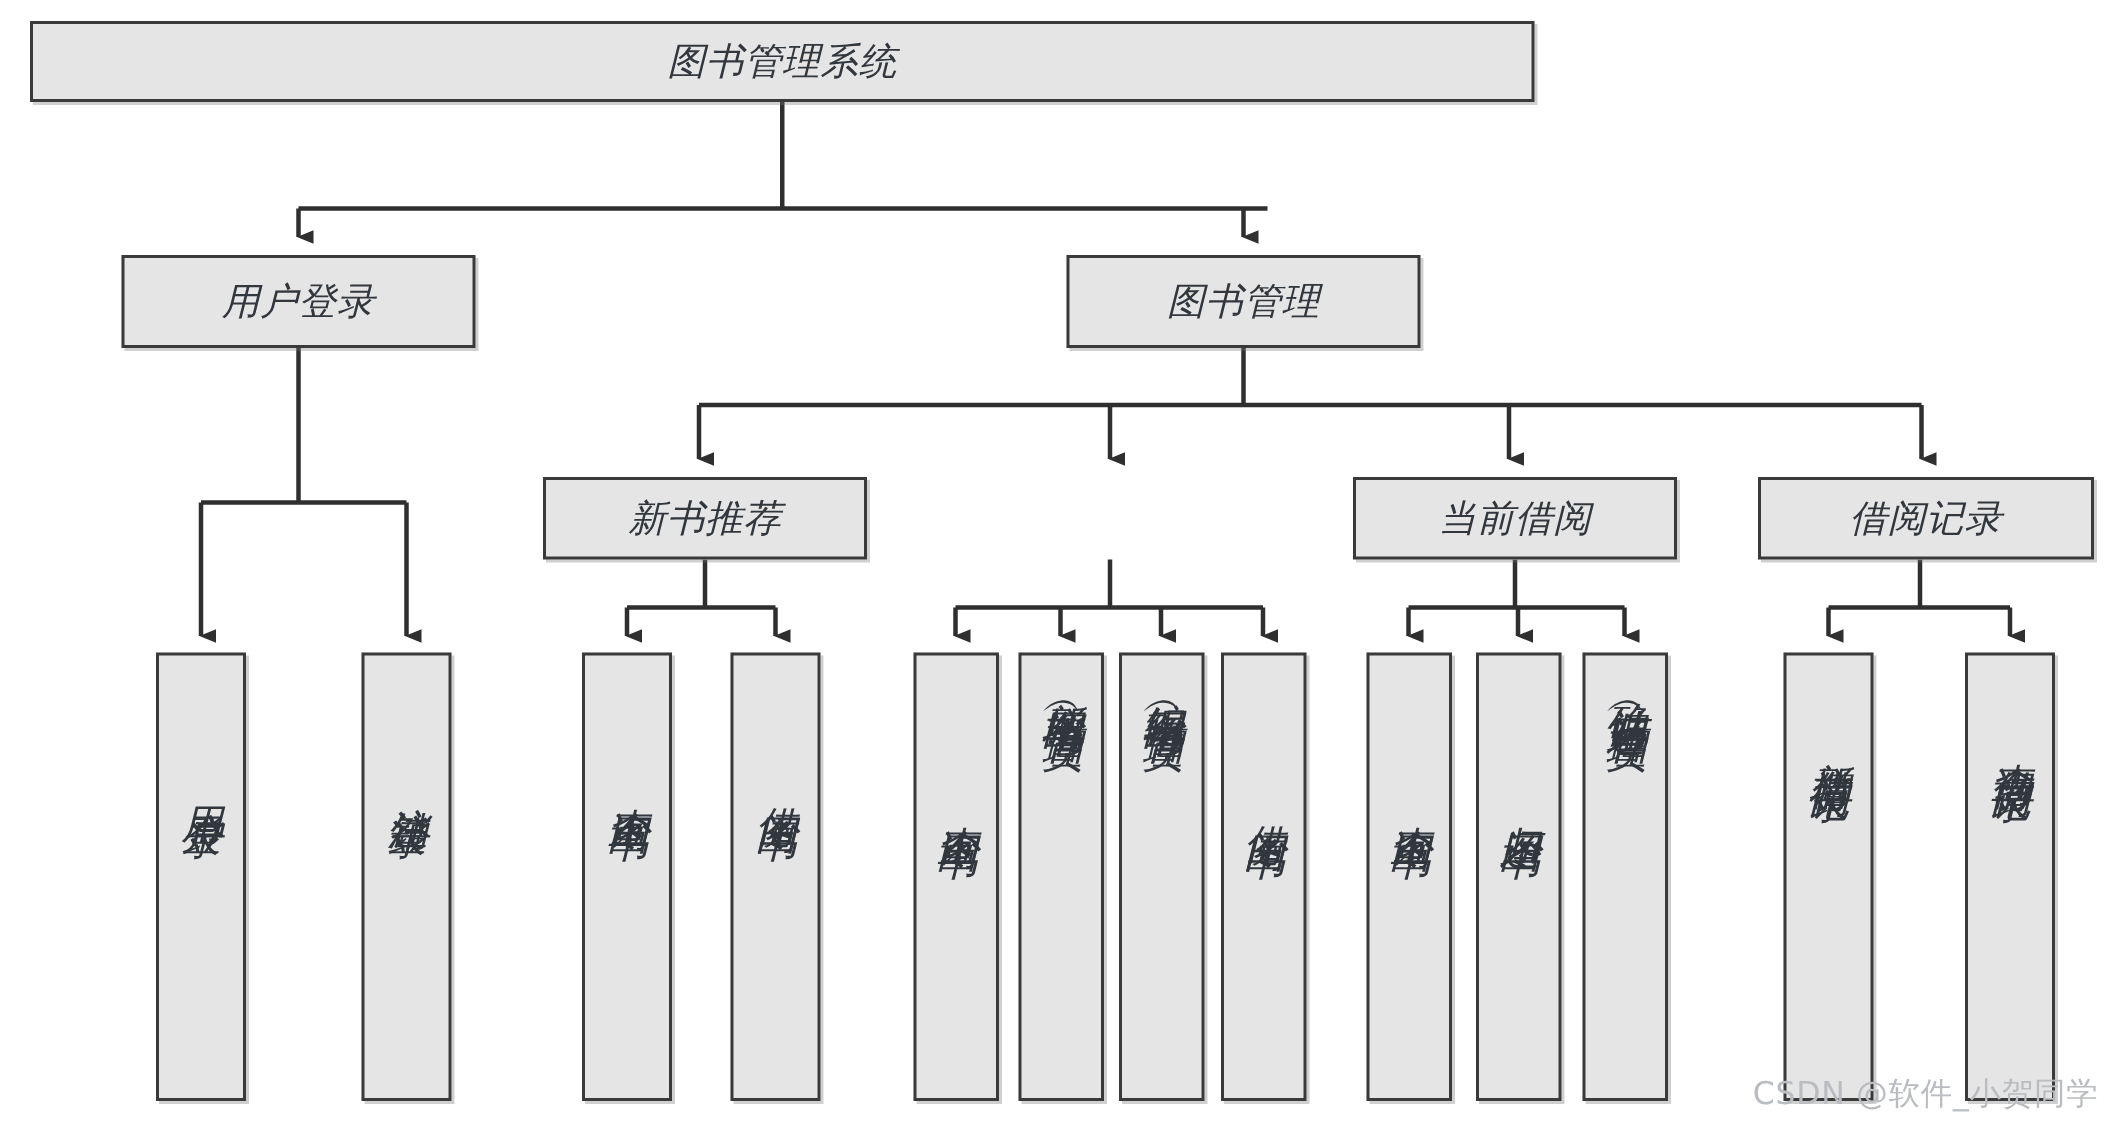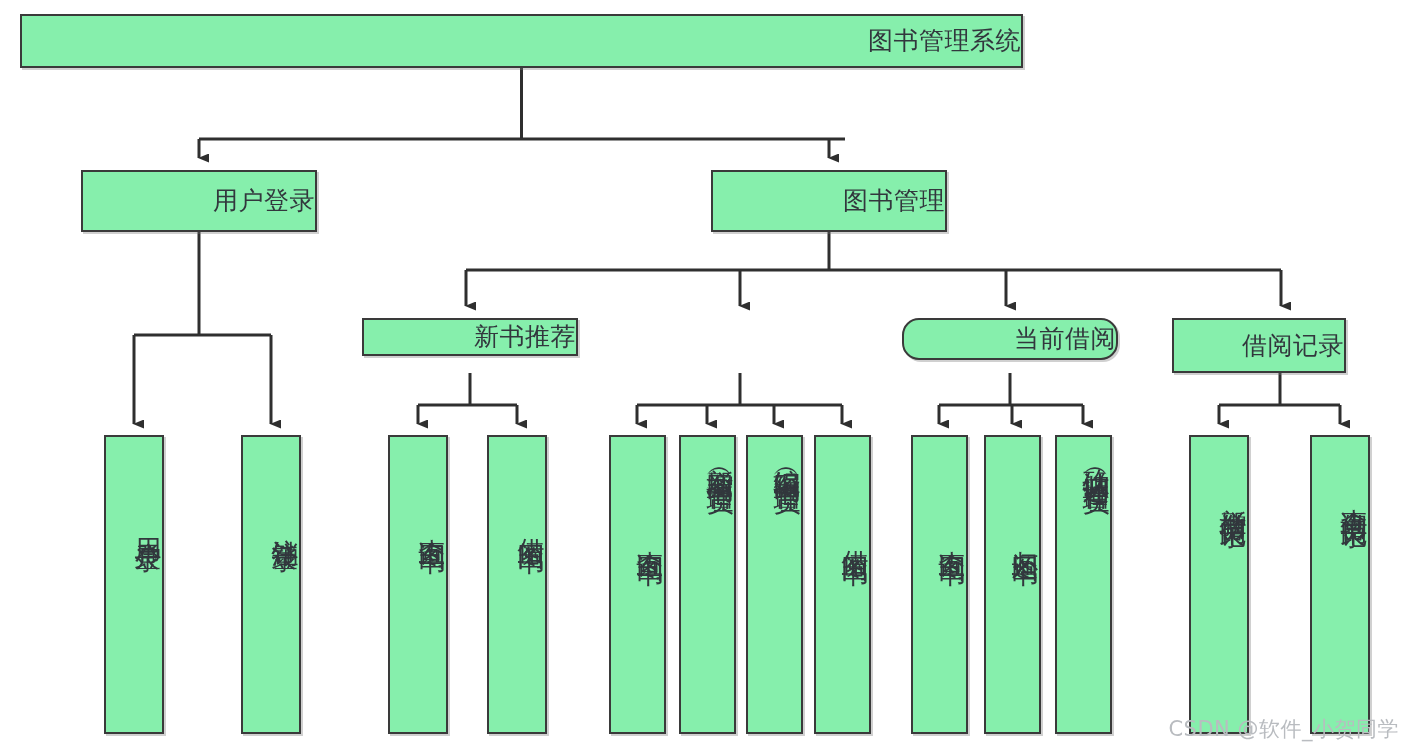--- a/index.html
+++ b/index.html
@@ -23,26 +23,27 @@
     left: 0;
     top: 0;
     width: 1405px;
     height: 747px;
     pointer-events: none;
   }
   .node {
     position: absolute;
     box-sizing: border-box;
     border: 2px solid #3a3a3a;
-    background: #86efac;
+    background: #e5e5e5;
     display: flex;
     align-items: center;
-    justify-content: flex-end;
+    justify-content: center;
     box-shadow: 2px 2px 0 rgba(120,120,120,0.35);
     z-index: 2;
+    font-style: italic;
   }
   .node-label {
     color: #32373d;
     letter-spacing: 0.5px;
     text-align: center;
     line-height: 1.12;
     white-space: nowrap;
   }
   
   .node.horiz .node-label {
@@ -149,27 +150,27 @@
     <span class="node-label">图书管理系统</span>
   </div>
 
   <div class="node horiz" style="left:81px; top:170px; width:236px; height:62px;">
     <span class="node-label">用户登录</span>
   </div>
   <div class="node horiz" style="left:711px; top:170px; width:236px; height:62px;">
     <span class="node-label">图书管理</span>
   </div>
 
-  <div class="node horiz" style="left:362px; top:318px; width:216px; height:38px;">
+  <div class="node horiz" style="left:362px; top:318px; width:216px; height:55px;">
     <span class="node-label">新书推荐</span>
   </div>
-  <div class="node horiz" style="left:902px; top:318px; width:216px; height:42px;border-radius:17px;">
+  <div class="node horiz" style="left:902px; top:318px; width:216px; height:55px;">
     <span class="node-label">当前借阅</span>
   </div>
-  <div class="node horiz" style="left:1172px; top:318px; width:174px; height:55px;">
+  <div class="node horiz" style="left:1172px; top:318px; width:224px; height:55px;">
     <span class="node-label">借阅记录</span>
   </div>
 
   <div class="node vert mid" style="left:104px; top:435px; width:60px; height:299px;">
     <span class="node-label">用户登录</span>
   </div>
   <div class="node vert mid" style="left:241px; top:435px; width:60px; height:299px;">
     <span class="node-label">注销登录</span>
   </div>
 

